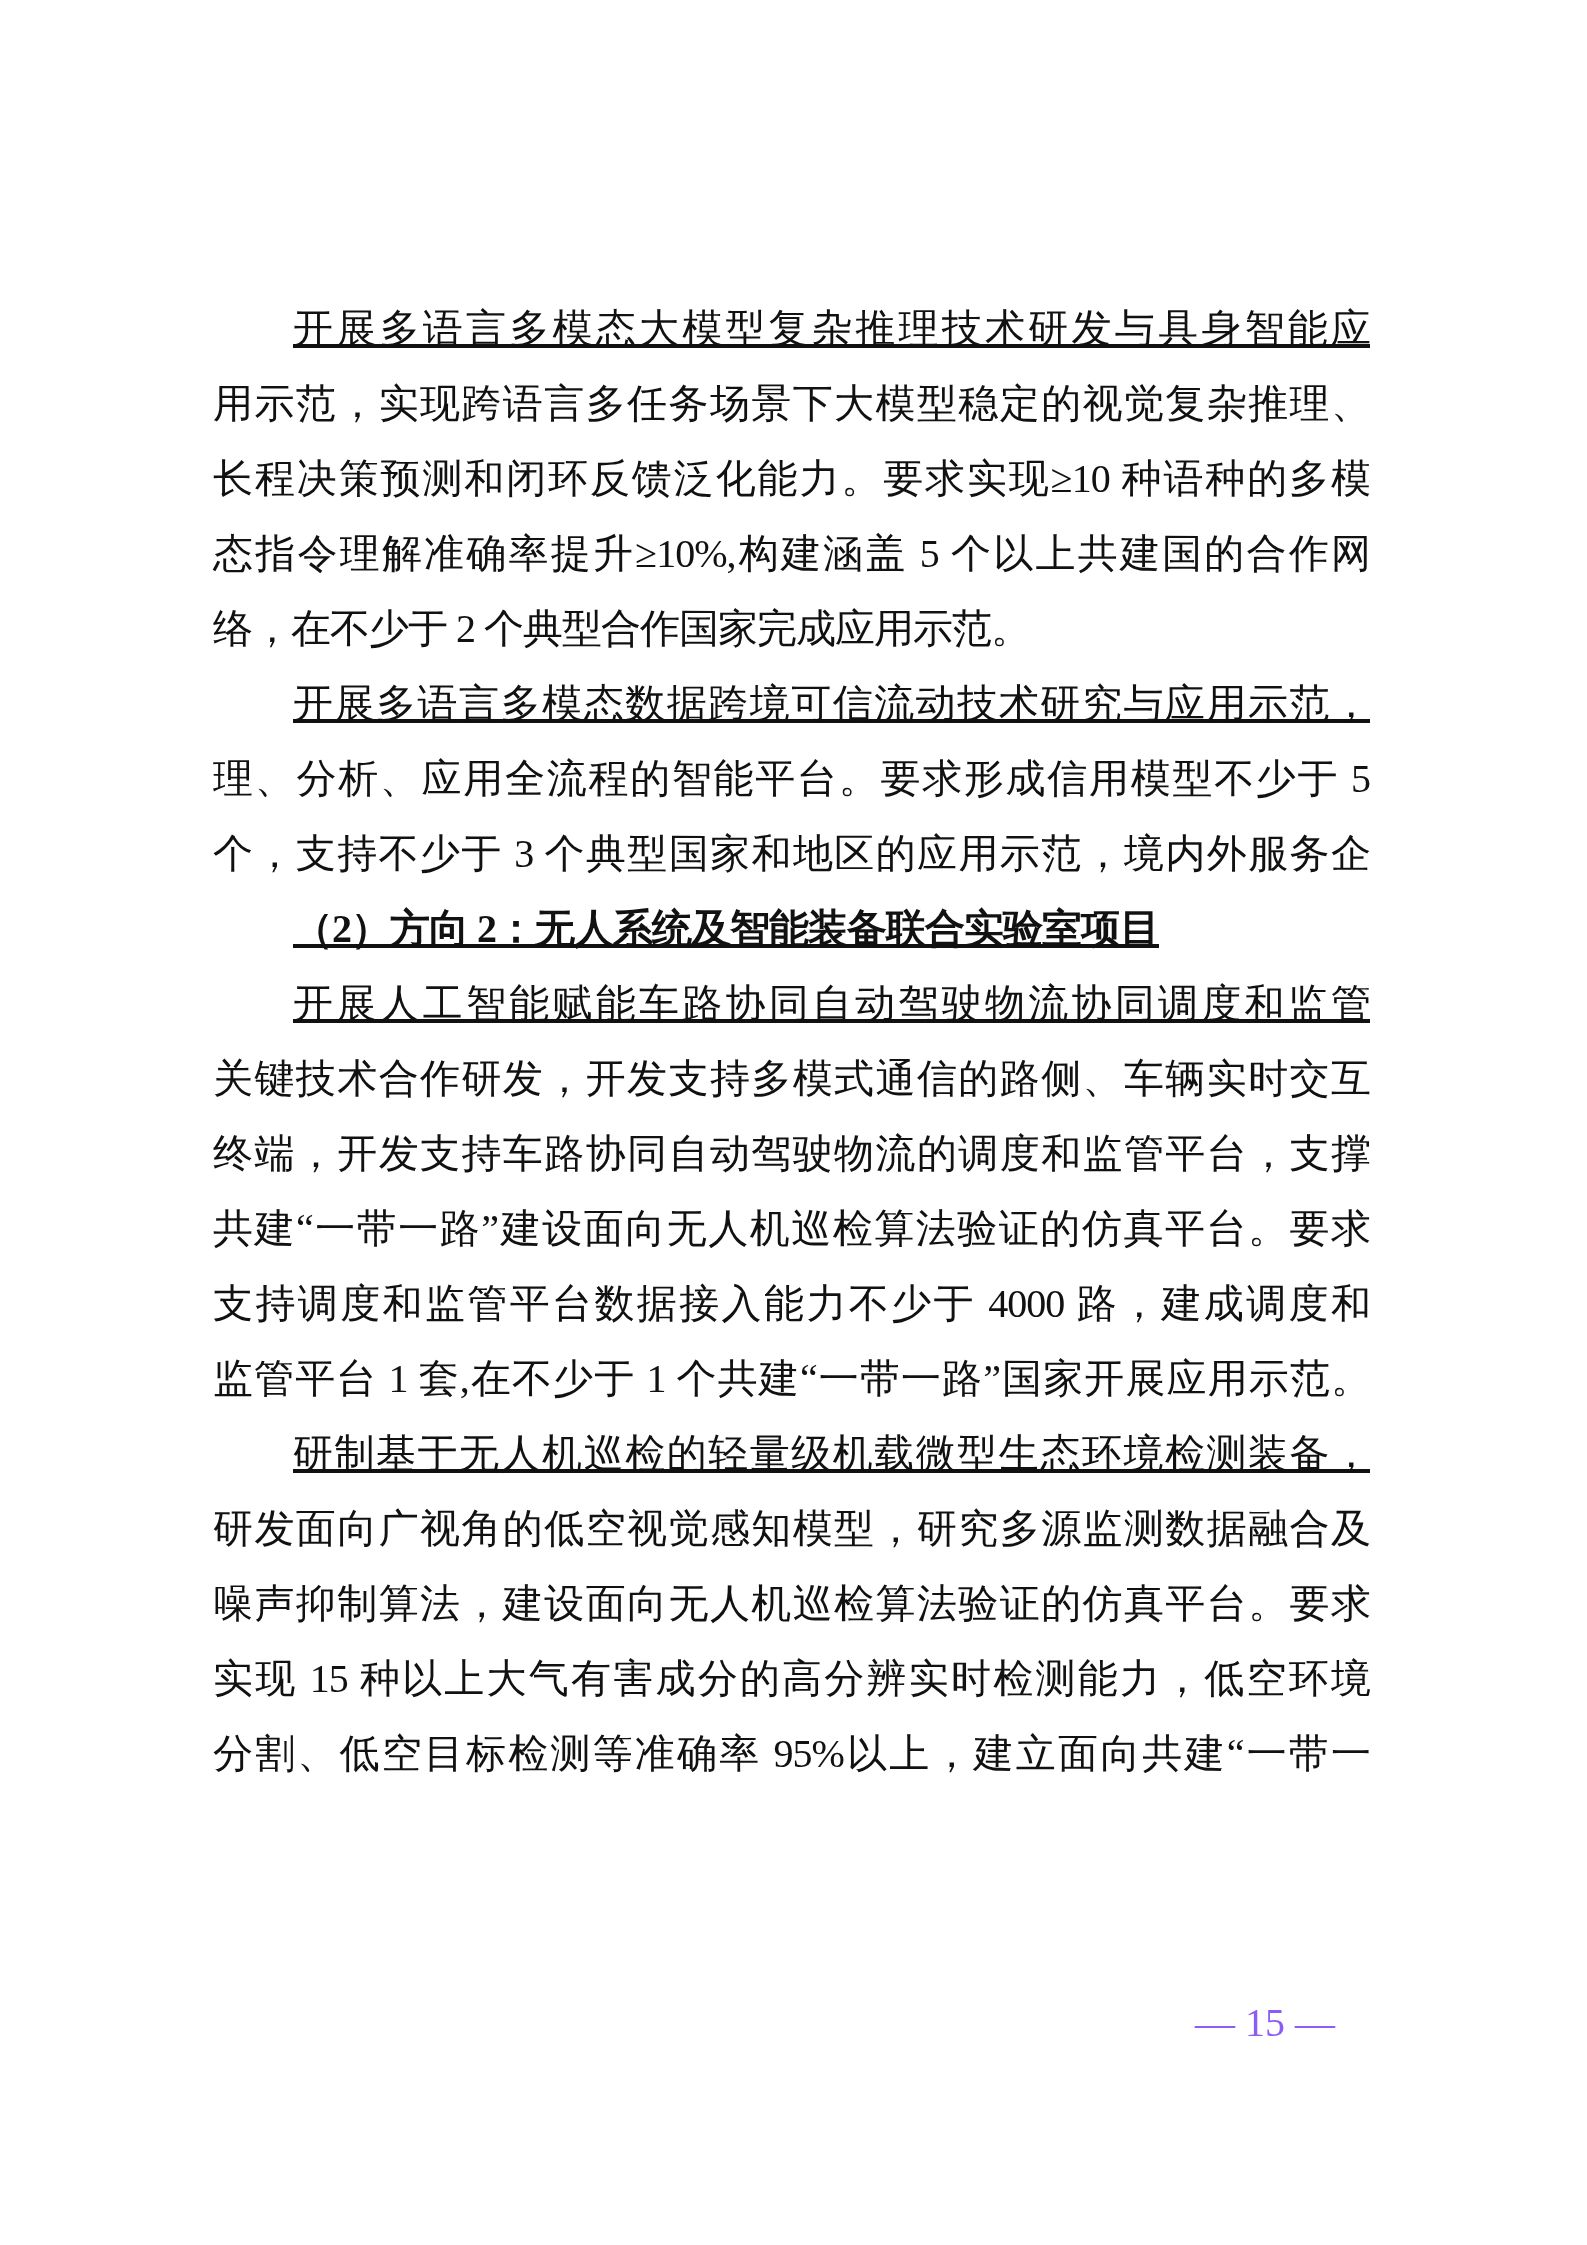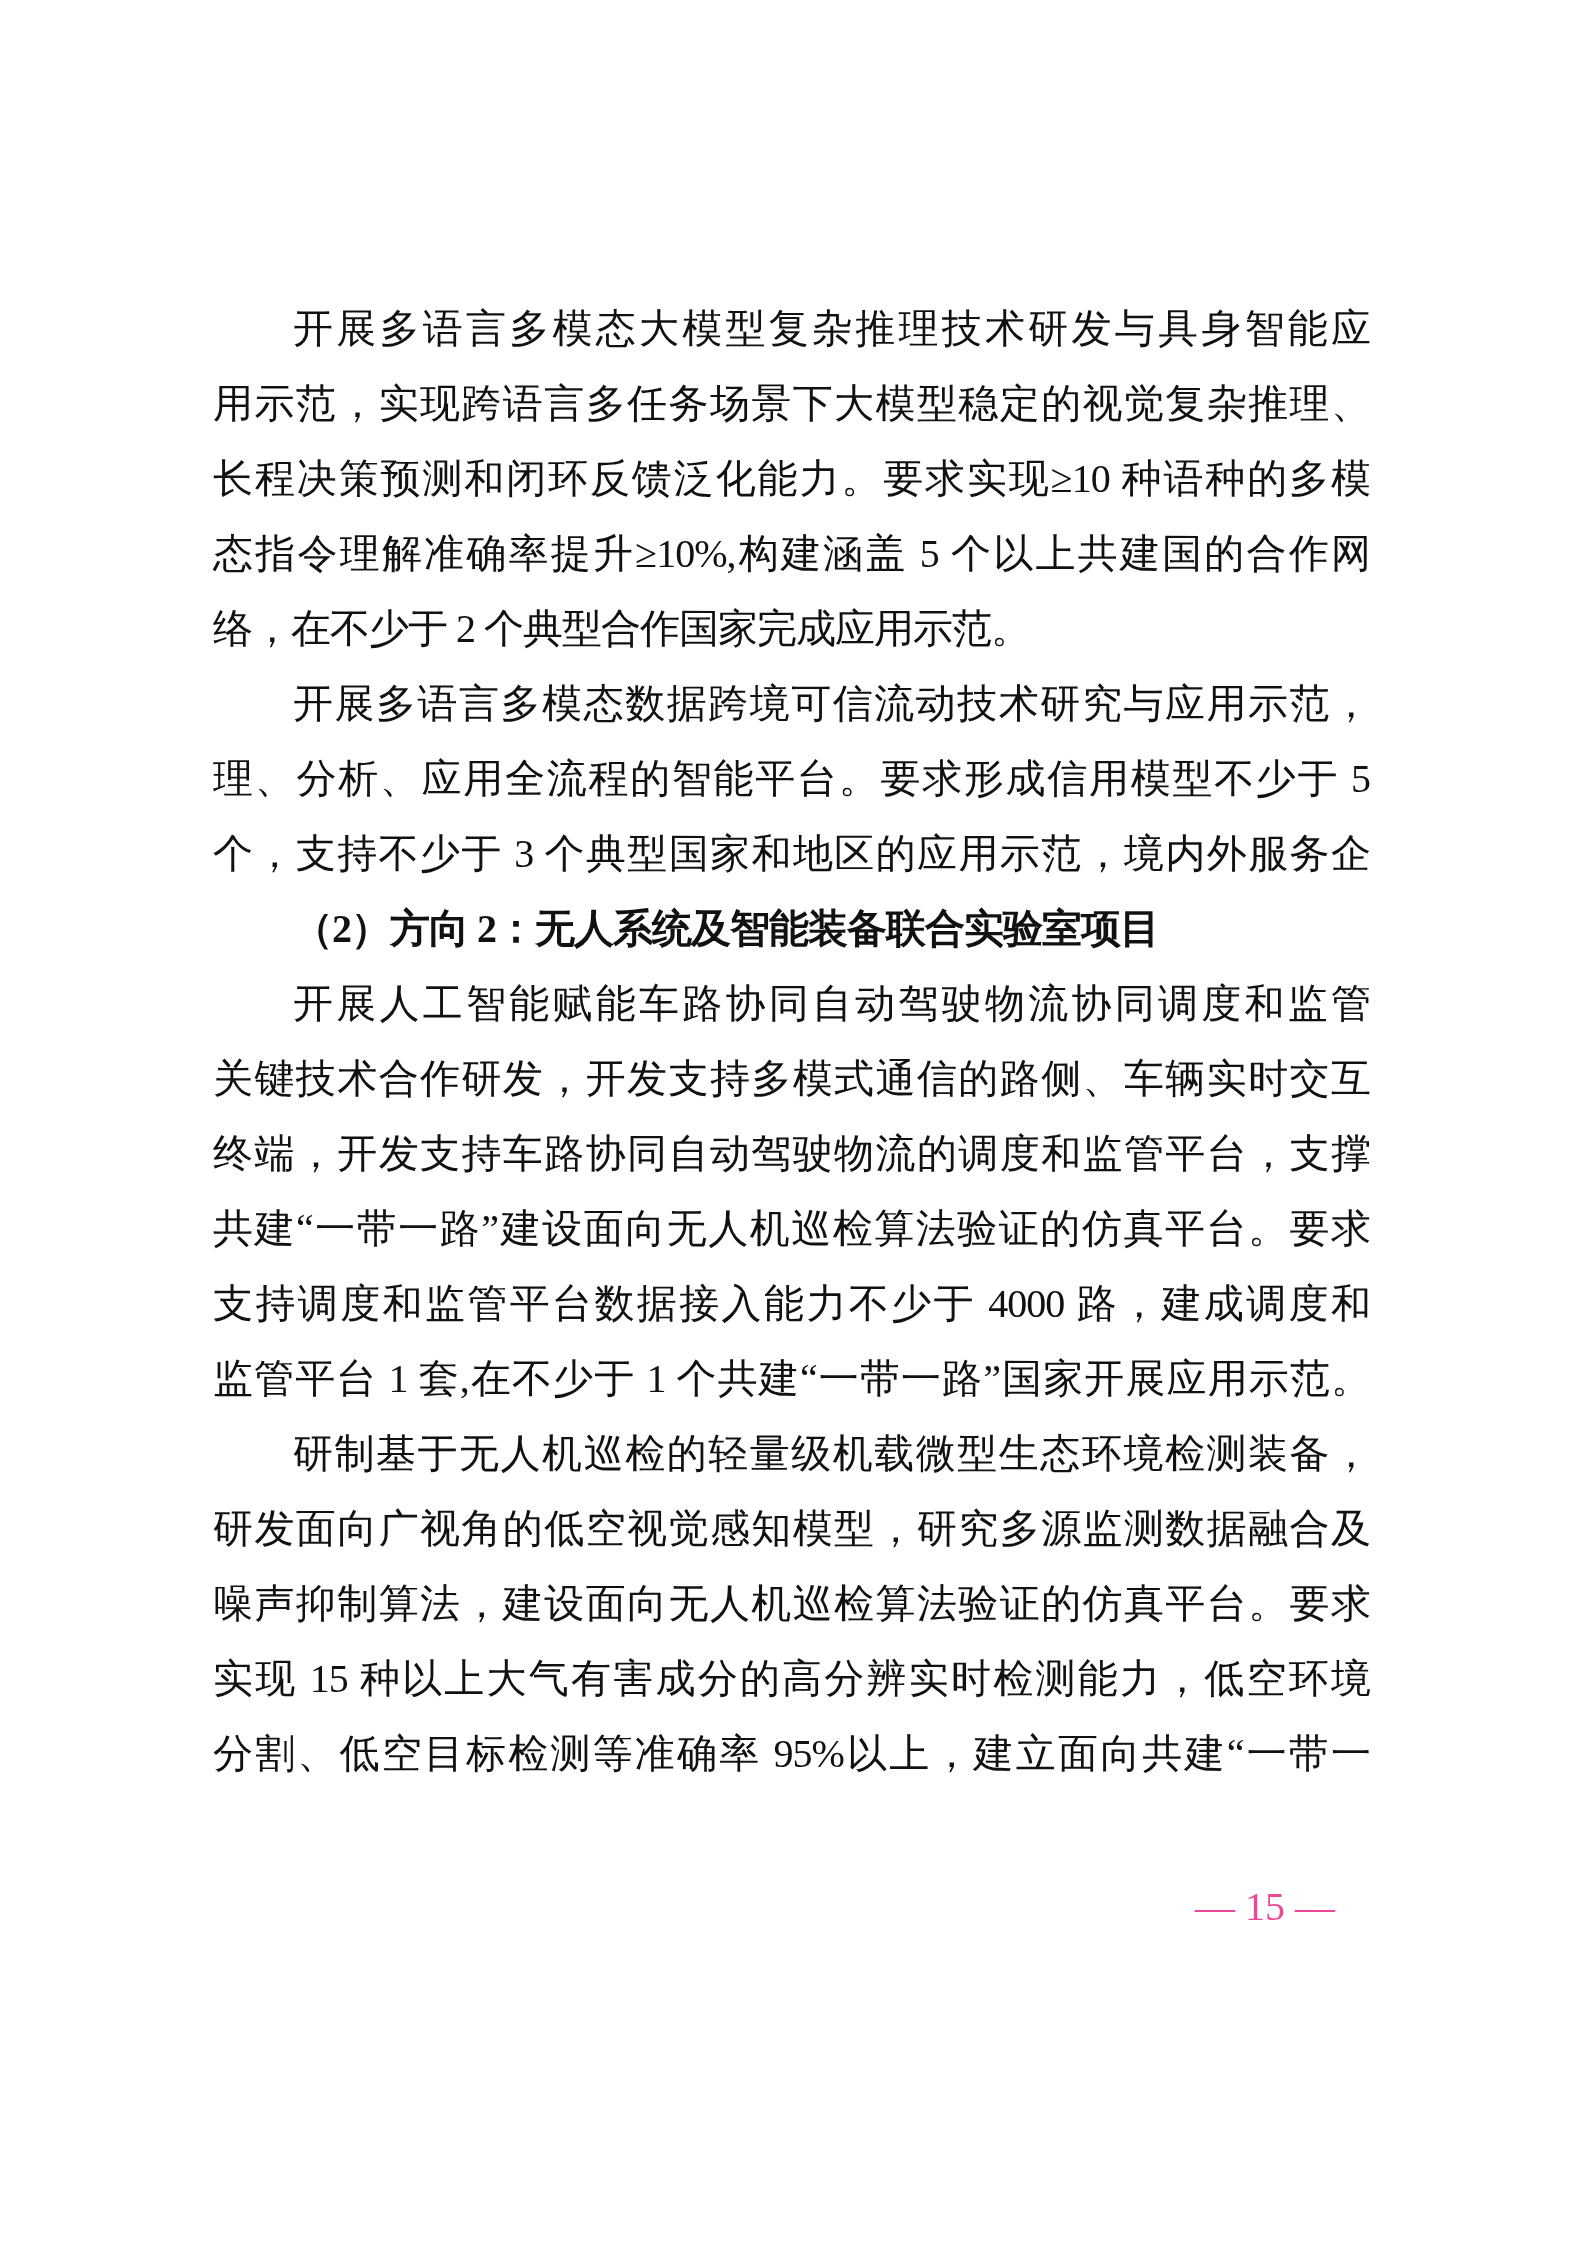--- a/index.html
+++ b/index.html
@@ -32,32 +32,33 @@
     text-justify: inter-character;
     white-space: nowrap;
     overflow: visible;
   }
   .line.short {
     text-align: center;
     text-align-last: left;
   }
   .line.indent {
     text-indent: 2em;
+    text-decoration: underline;
   }
   .line.heading {
     font-weight: 700;
   }
   .page-footer {
     position: absolute;
-    top: 1884px;
+    top: 2000px;
     right: 252px;
     height: 46px;
     line-height: 46px;
     font-size: 40px;
-    color: #ec4899;
+    color: #8b5cf6;
     text-align: right;
     white-space: pre;
   }
 </style>
 </head>
 <body>
 
 <div class="page">
 
   <div class="doc-body">

